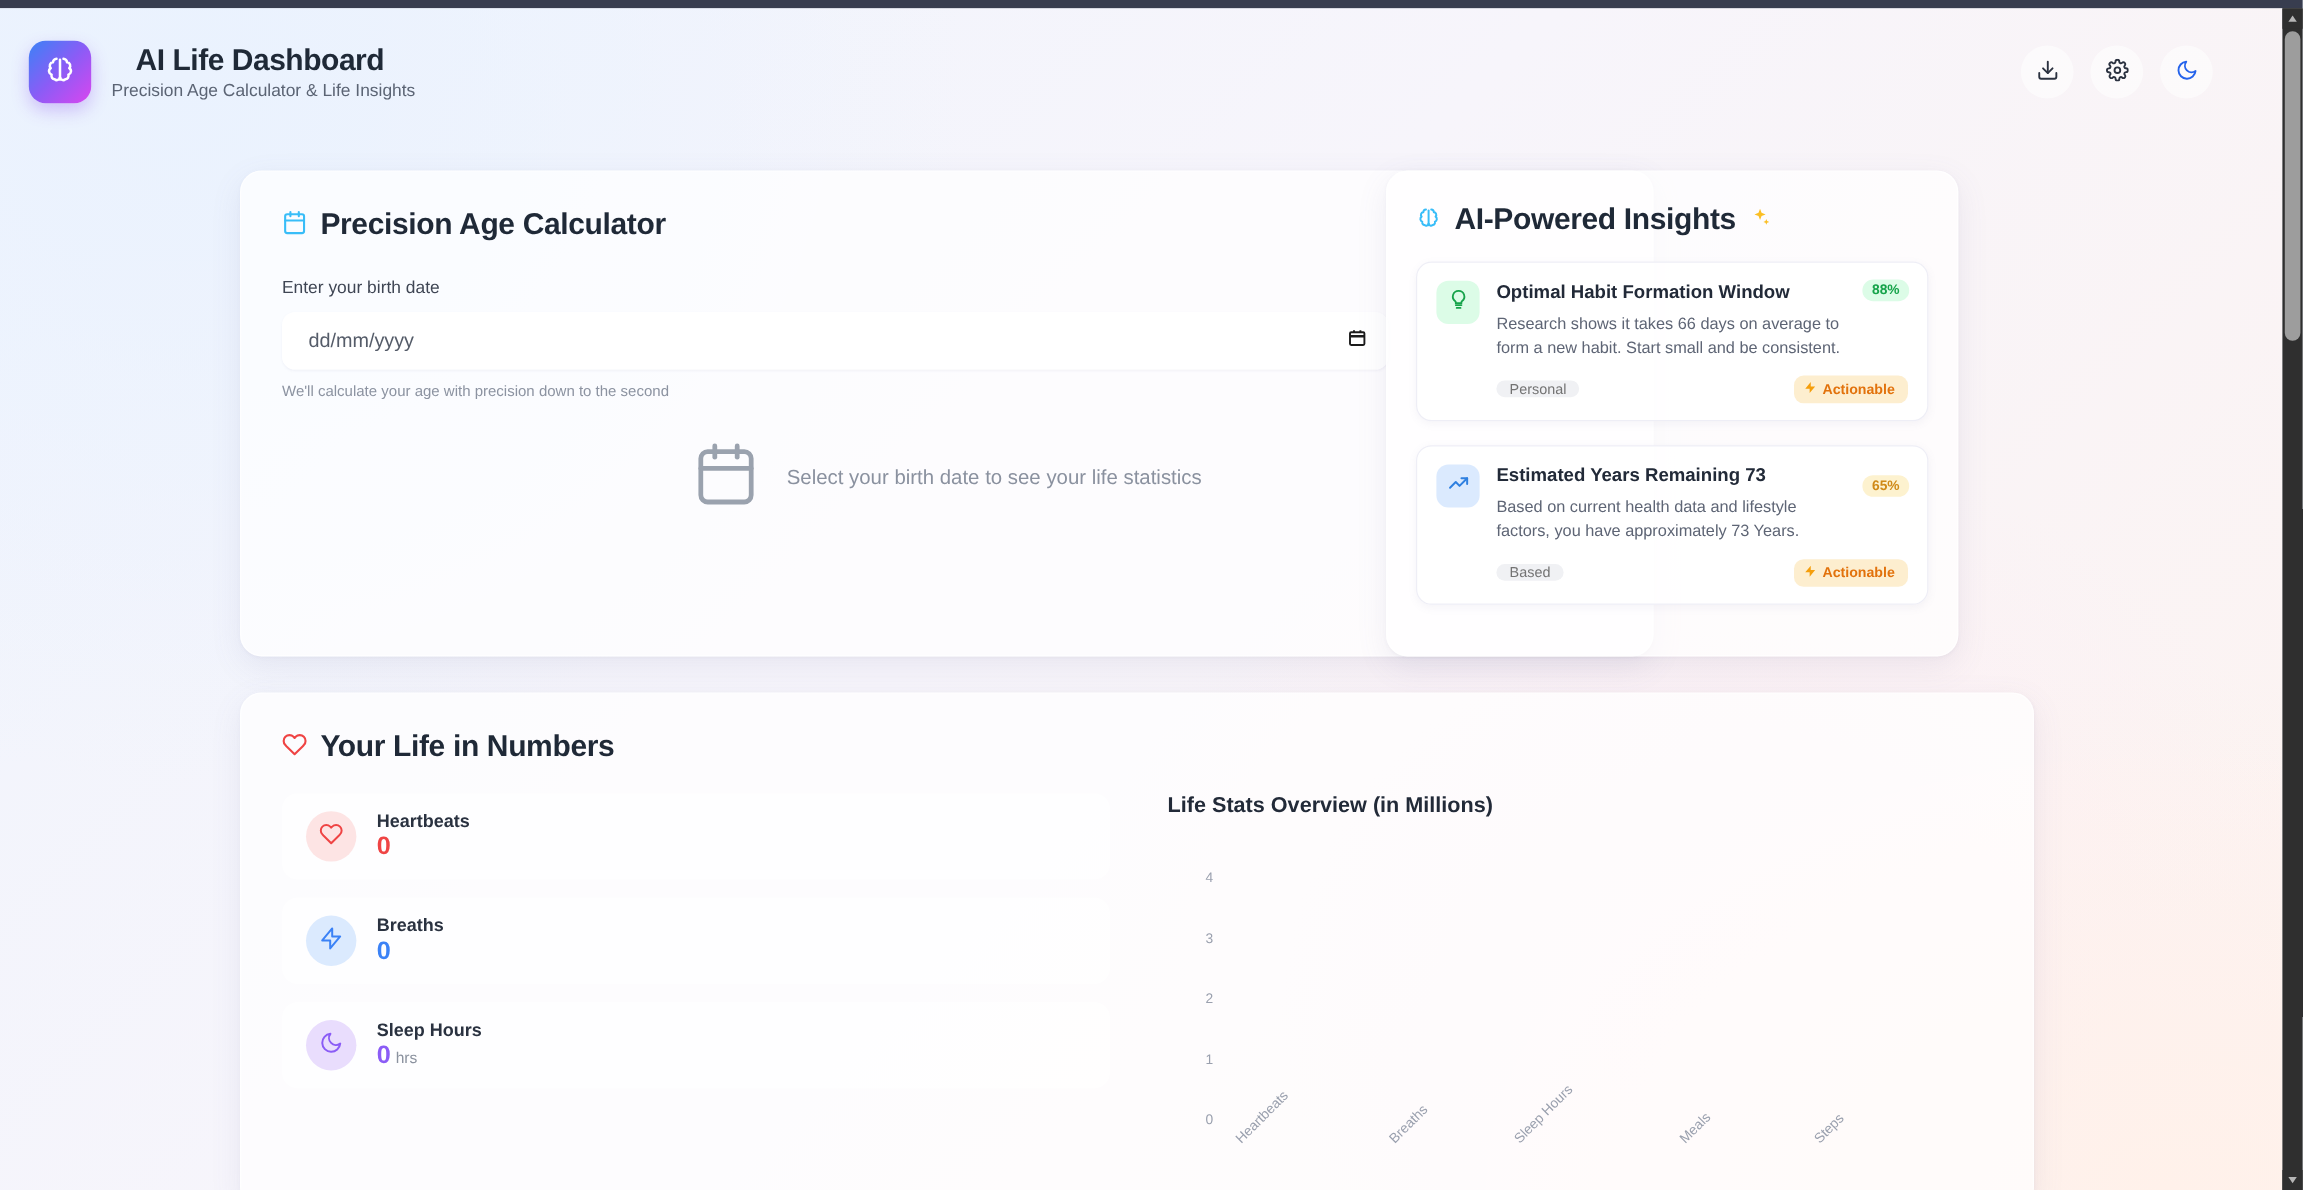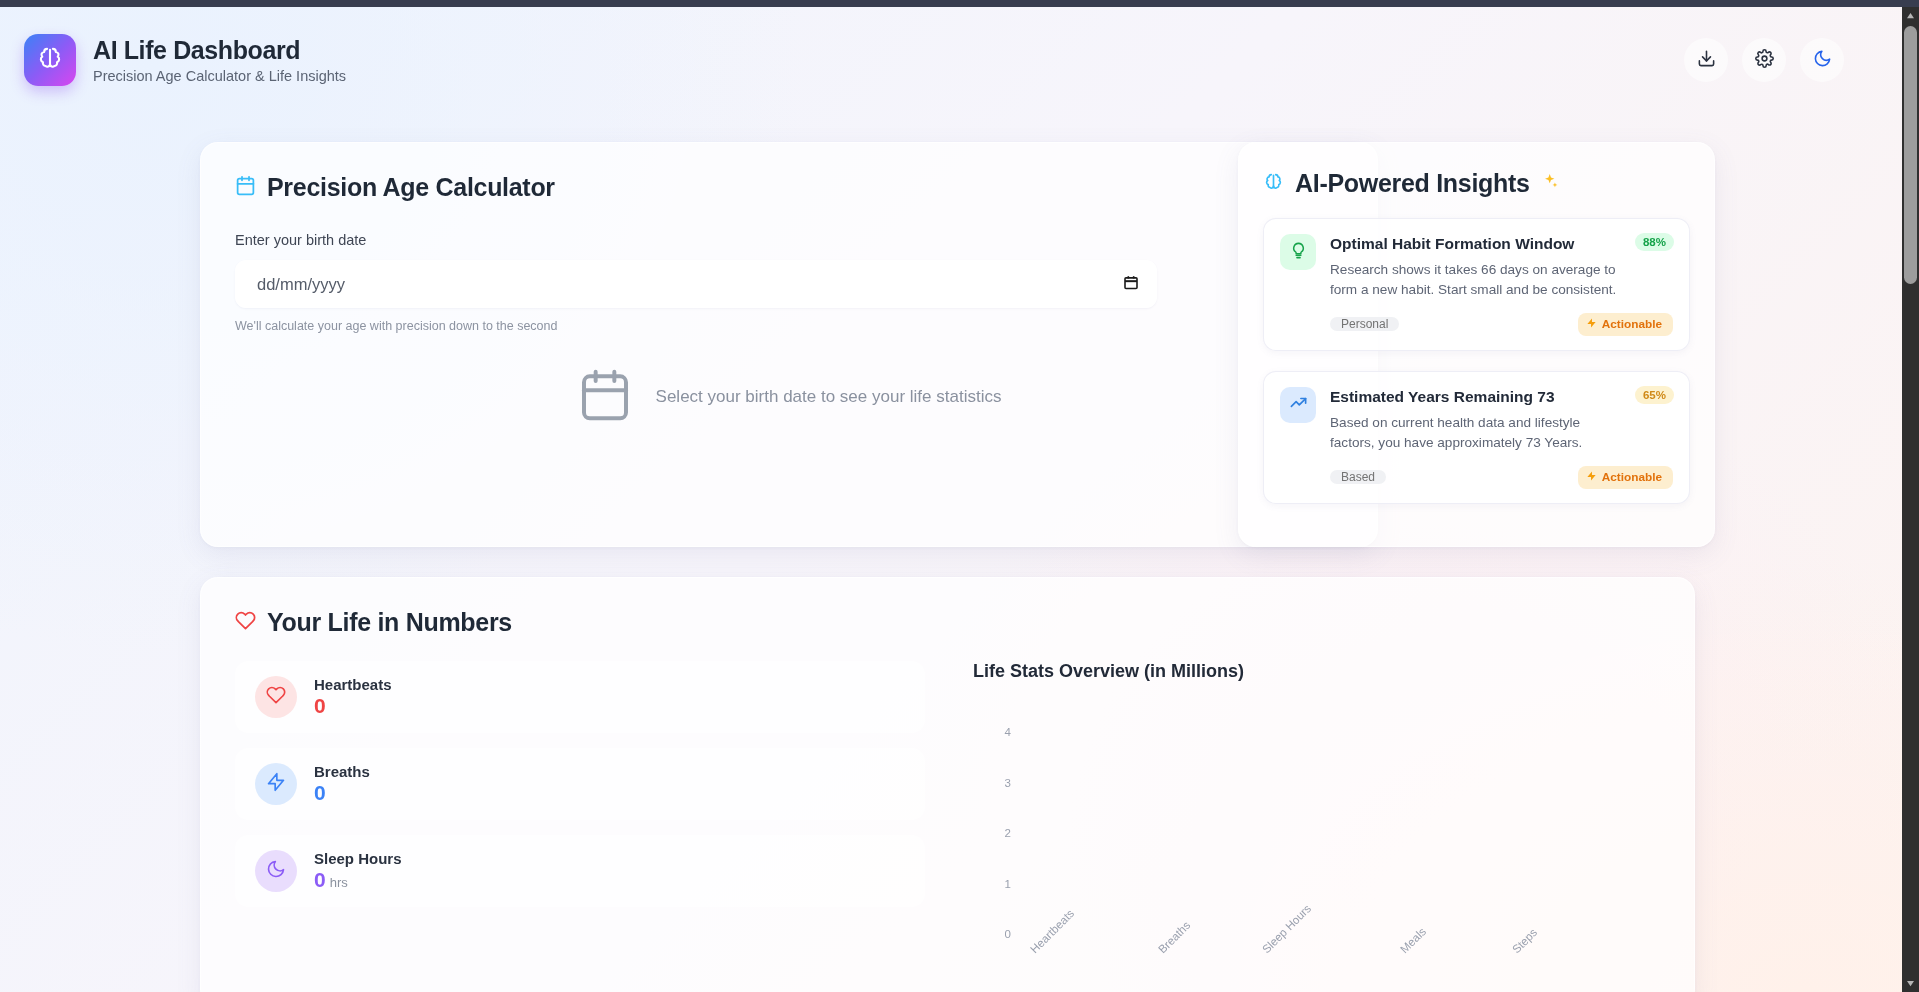--- a/index.html
+++ b/index.html
@@ -31,38 +31,39 @@
   .brand { display: flex; align-items: center; gap: 17px; }
   .logo {
     width: 52px; height: 52px; border-radius: 14px;
     background: linear-gradient(135deg, #3b82f6 0%, #8b5cf6 50%, #d946ef 100%);
     display: flex; align-items: center; justify-content: center;
     box-shadow: 0 6px 14px rgba(124,58,237,.28);
   }
   .brand-text .title {
     font-size: 25px; font-weight: bold; color: #1f2937; letter-spacing: -0.4px;
     line-height: 1.15;
+    margin-left: 20px;
   }
   .brand-text .subtitle { font-size: 14.5px; color: #5b6474; margin-top: 3px; }
   .header-actions { display: flex; align-items: center; gap: 14px; margin-right: 28px; }
   .icon-btn {
     width: 44px; height: 44px; border-radius: 50%;
     background: rgba(255,255,255,.55);
     display: flex; align-items: center; justify-content: center;
     border: none; cursor: pointer;
   }
   
   .card {
     background: rgba(255,255,255,.72);
     border-radius: 18px;
     box-shadow: 0 8px 26px rgba(110,110,160,.10), 0 1px 3px rgba(120,120,160,.06);
     border: 1px solid rgba(255,255,255,.7);
   }
   .calc-card { position: absolute; left: 200px; top: 135px; width: 1178px; height: 405px; padding: 30px 34px; }
-  .insights-card { position: absolute; left: 1238px; top: 135px; width: 477px; height: 405px; padding: 26px 24px; }
+  .insights-card { position: absolute; left: 1155px; top: 135px; width: 477px; height: 405px; padding: 26px 24px; }
   .life-card { position: absolute; left: 200px; top: 570px; width: 1495px; height: 430px; padding: 30px 34px; }
 
   .card-heading { display: flex; align-items: center; gap: 11px; }
   .card-heading .h-text {
     font-size: 25px; font-weight: bold; color: #1f2937; letter-spacing: -0.3px;
   }
   
   .field-label { font-size: 14.5px; color: #3f4654; margin-top: 30px; font-weight: 500; }
   .date-input-wrap {
     margin-top: 12px; height: 48px; width: 922px;
@@ -292,21 +293,21 @@
             <svg width="11" height="12" viewBox="0 0 24 24" fill="#f59e0b">
                 <polygon points="13 2 3 14 11 14 11 22 21 10 13 10"></polygon>
               </svg>
           </span>
           <span>Actionable</span>
         </span>
       </div>
     </div>
 
     <div class="insight">
-      <div class="confidence" style="color:#d08a18;background:#fdf2cf;">65%</div>
+      <div class="confidence" style="color:#d08a18;background:#fdf2cf;margin-top:10px;">65%</div>
       <div class="insight-top">
         <div class="insight-icon" style="background:#dbeafe;">
           <span>
             <svg width="19" height="19" viewBox="0 0 24 24" fill="none" stroke="#2f80e0" stroke-width="2.1" stroke-linecap="round" stroke-linejoin="round">
               <polyline points="3 17 9 11 13 15 21 7"></polyline>
                 <polyline points="15 7 21 7 21 13"></polyline>
             </svg>
           </span>
         </div>
         <div class="insight-body">

